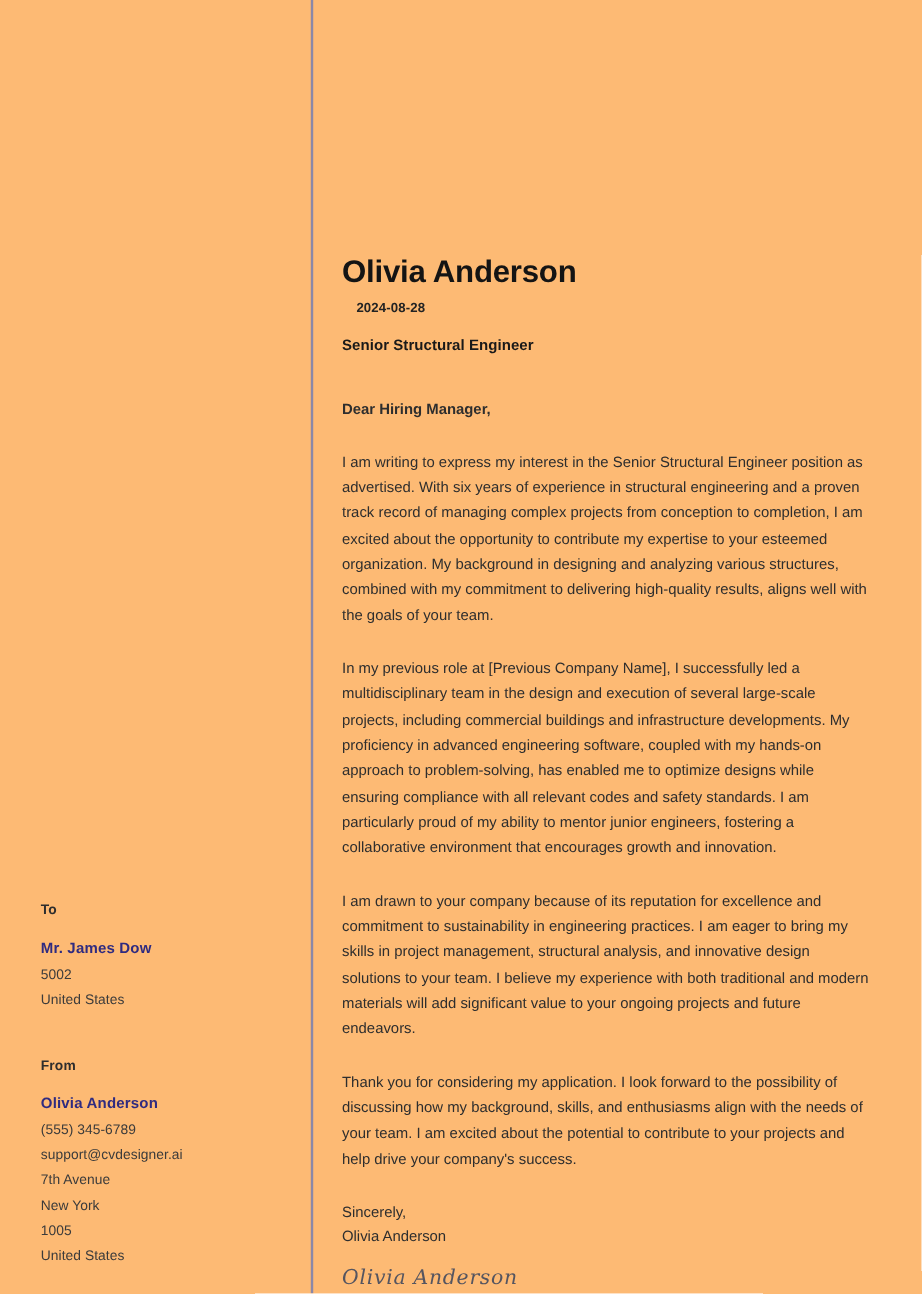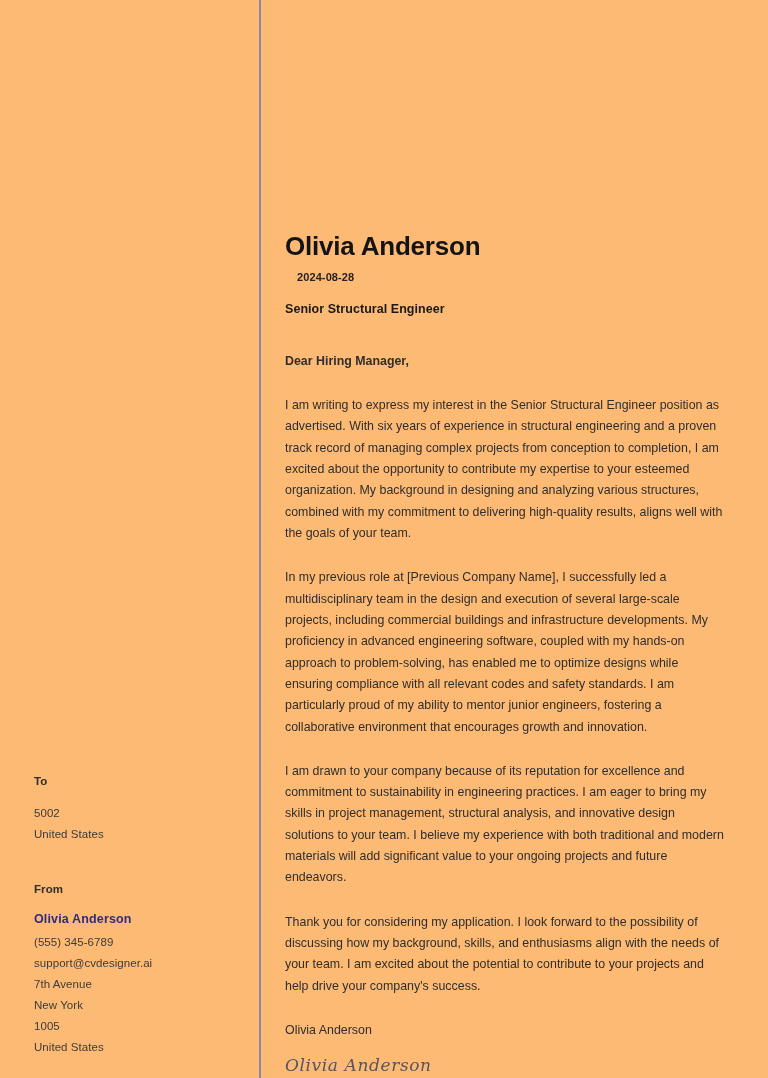--- a/index.html
+++ b/index.html
@@ -155,20 +155,21 @@
 
 <div class="page">
 
   <div class="divider"></div>
 
   <aside class="sidebar">
 
     <div class="side-label">To</div>
 
     <div class="side-block">
+      <div class="side-name">Mr. James Dow</div>
       <div class="side-line">5002</div>
       <div class="side-line">United States</div>
     </div>
 
     <div class="side-gap"></div>
 
     <div class="side-label">From</div>
 
     <div class="side-block">
       <div class="side-name">Olivia Anderson</div>
@@ -190,20 +191,21 @@
 
     <div class="doc-role">Senior Structural Engineer</div>
 
     <p class="salutation">Dear Hiring Manager,</p>
 
     <p class="para">I am writing to express my interest in the Senior Structural Engineer position as advertised. With six years of experience in structural engineering and a proven track record of managing complex projects from conception to completion, I am excited about the opportunity to contribute my expertise to your esteemed organization. My background in designing and analyzing various structures, combined with my commitment to delivering high-quality results, aligns well with the goals of your team.</p>
     <p class="para">In my previous role at [Previous Company Name], I successfully led a multidisciplinary team in the design and execution of several large-scale projects, including commercial buildings and infrastructure developments. My proficiency in advanced engineering software, coupled with my hands-on approach to problem-solving, has enabled me to optimize designs while ensuring compliance with all relevant codes and safety standards. I am particularly proud of my ability to mentor junior engineers, fostering a collaborative environment that encourages growth and innovation.</p>
     <p class="para">I am drawn to your company because of its reputation for excellence and commitment to sustainability in engineering practices. I am eager to bring my skills in project management, structural analysis, and innovative design solutions to your team. I believe my experience with both traditional and modern materials will add significant value to your ongoing projects and future endeavors.</p>
     <p class="para">Thank you for considering my application. I look forward to the possibility of discussing how my background, skills, and enthusiasms align with the needs of your team. I am excited about the potential to contribute to your projects and help drive your company's success.</p>
 
+    <div class="closing">Sincerely,</div>
 
     <div class="closing-name">Olivia Anderson</div>
 
     <div class="signature">Olivia Anderson</div>
 
   </main>
 
 </div>
 
 </body></html>

